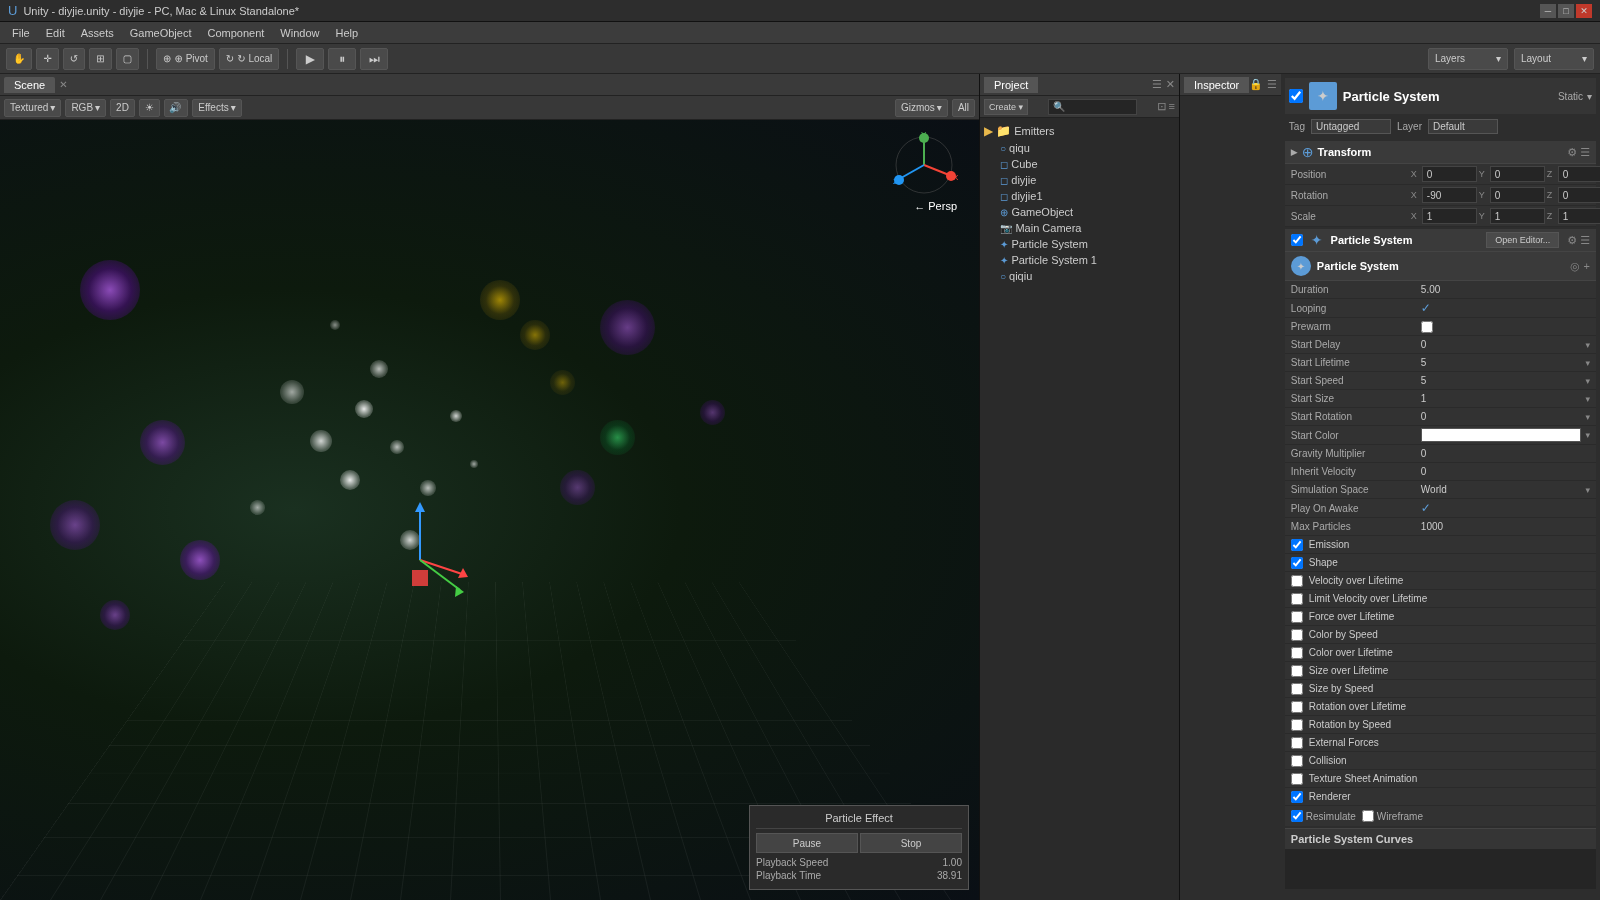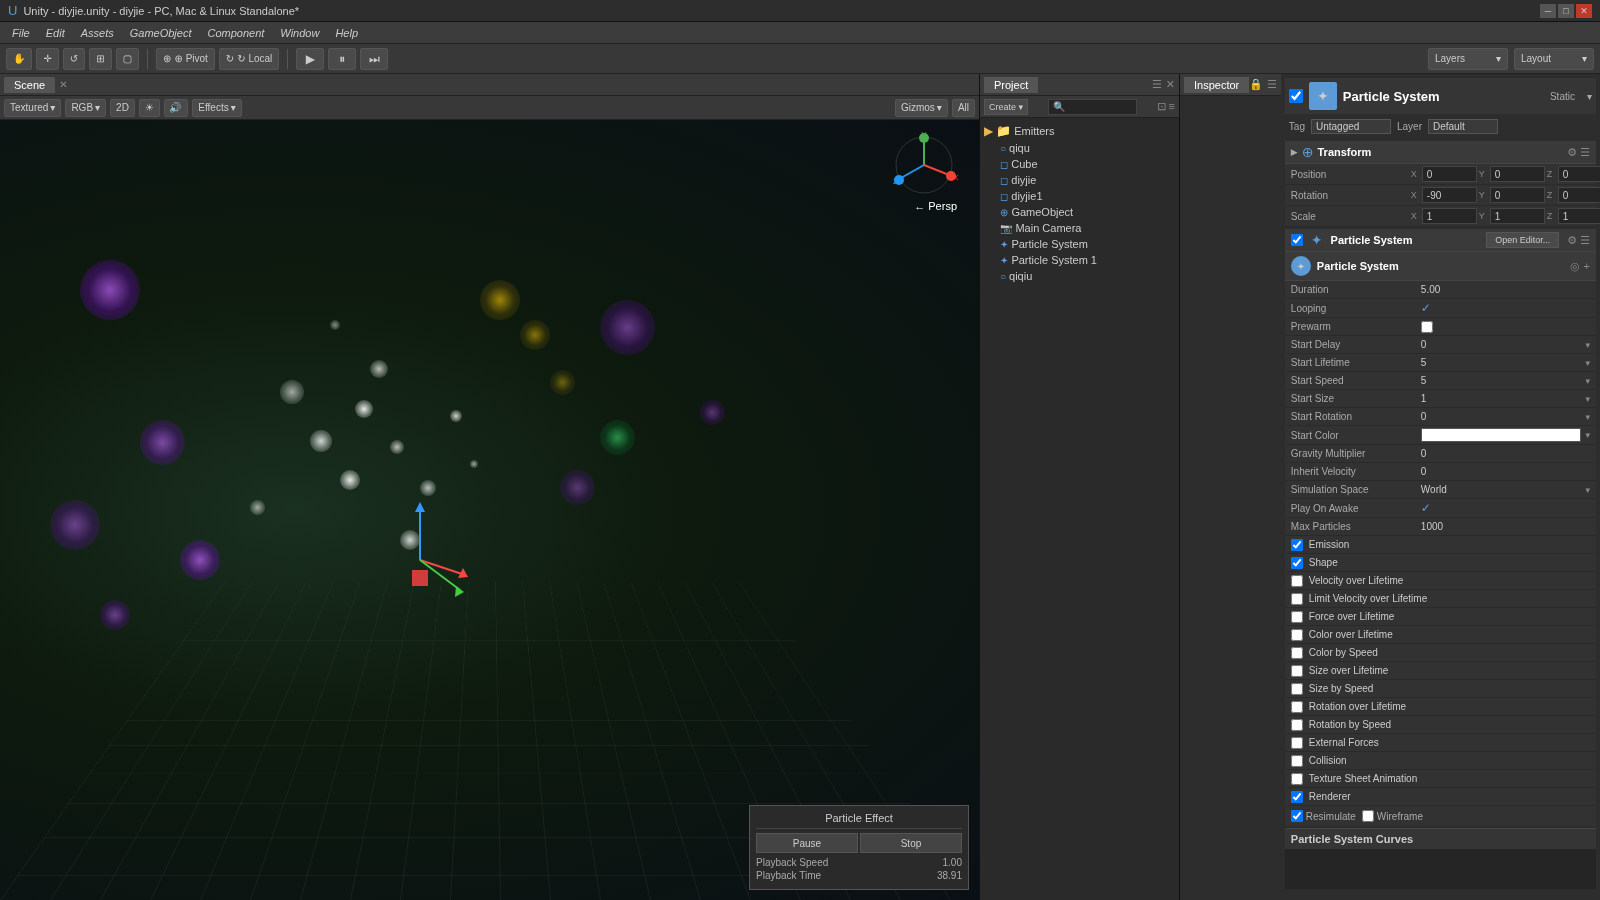--- a/index.html
+++ b/index.html
@@ -11,21 +11,20 @@
       border-bottom: 1px solid #111;
     }
     #titlebar .win-controls { margin-left: auto; display: flex; gap: 2px; }
     #titlebar .win-btn { width: 16px; height: 14px; background: #555; border: none; cursor: pointer; font-size: 9px; color: #ccc; display: flex; align-items: center; justify-content: center; }
     #titlebar .win-btn.close { background: #c0392b; }
 
     
     #menubar {
       height: 22px; background: #3c3c3c; display: flex; align-items: center; padding: 0 4px;
       border-bottom: 1px solid #222;
-      font-style: italic;
     }
     #menubar .menu-item { padding: 2px 8px; font-size: 11px; color: #ccc; cursor: pointer; }
 
     
     #toolbar {
       height: 30px; background: #383838; display: flex; align-items: center; padding: 0 6px; gap: 4px;
       border-bottom: 1px solid #222;
     }
     .toolbar-btn { height: 22px; padding: 0 6px; background: #4a4a4a; border: 1px solid #555; color: #ccc; font-size: 10px; cursor: pointer; display: flex; align-items: center; gap: 3px; border-radius: 2px; }
     .toolbar-separator { width: 1px; height: 20px; background: #555; margin: 0 4px; }
@@ -377,21 +376,21 @@
         <span style="cursor:pointer; color:#888;">🔒</span>
         <span style="cursor:pointer; color:#888; font-size:11px;">☰</span>
       </div>
     </div>
     <div id="inspector-content">
 
       <div class="insp-header">
         <input type="checkbox" checked="" style="width: 14px; height: 14px;">
         <div class="insp-icon">✦</div>
         <span class="insp-title">Particle System</span>
-        <div class="static-check" style="margin-left:auto; display:flex; align-items:flex-start; gap:12px;">
+        <div class="static-check" style="margin-left:auto; display:flex; align-items:flex-start; gap:4px;">
           <span>Static</span>
           <span style="cursor:pointer;">▾</span>
         </div>
       </div>
 
       <div class="insp-tags">
         <span>Tag</span>
         <span class="tag-field">Untagged</span>
         <span>Layer</span>
         <span class="layer-field">Default</span>
@@ -561,25 +560,25 @@
           <div class="module-row">
             <input type="checkbox" class="module-check" style="">
             <span class="module-label">Limit Velocity over Lifetime</span>
           </div>
           <div class="module-row">
             <input type="checkbox" class="module-check" style="">
             <span class="module-label">Force over Lifetime</span>
           </div>
           <div class="module-row">
             <input type="checkbox" class="module-check" style="">
+            <span class="module-label">Color by Speed</span>
+          </div>
+          <div class="module-row">
+            <input type="checkbox" class="module-check" style="">
             <span class="module-label">Color over Lifetime</span>
-          </div>
-          <div class="module-row">
-            <input type="checkbox" class="module-check" style="">
-            <span class="module-label">Color by Speed</span>
           </div>
           <div class="module-row">
             <input type="checkbox" class="module-check" style="">
             <span class="module-label">Size over Lifetime</span>
           </div>
           <div class="module-row">
             <input type="checkbox" class="module-check" style="">
             <span class="module-label">Size by Speed</span>
           </div>
           <div class="module-row">

